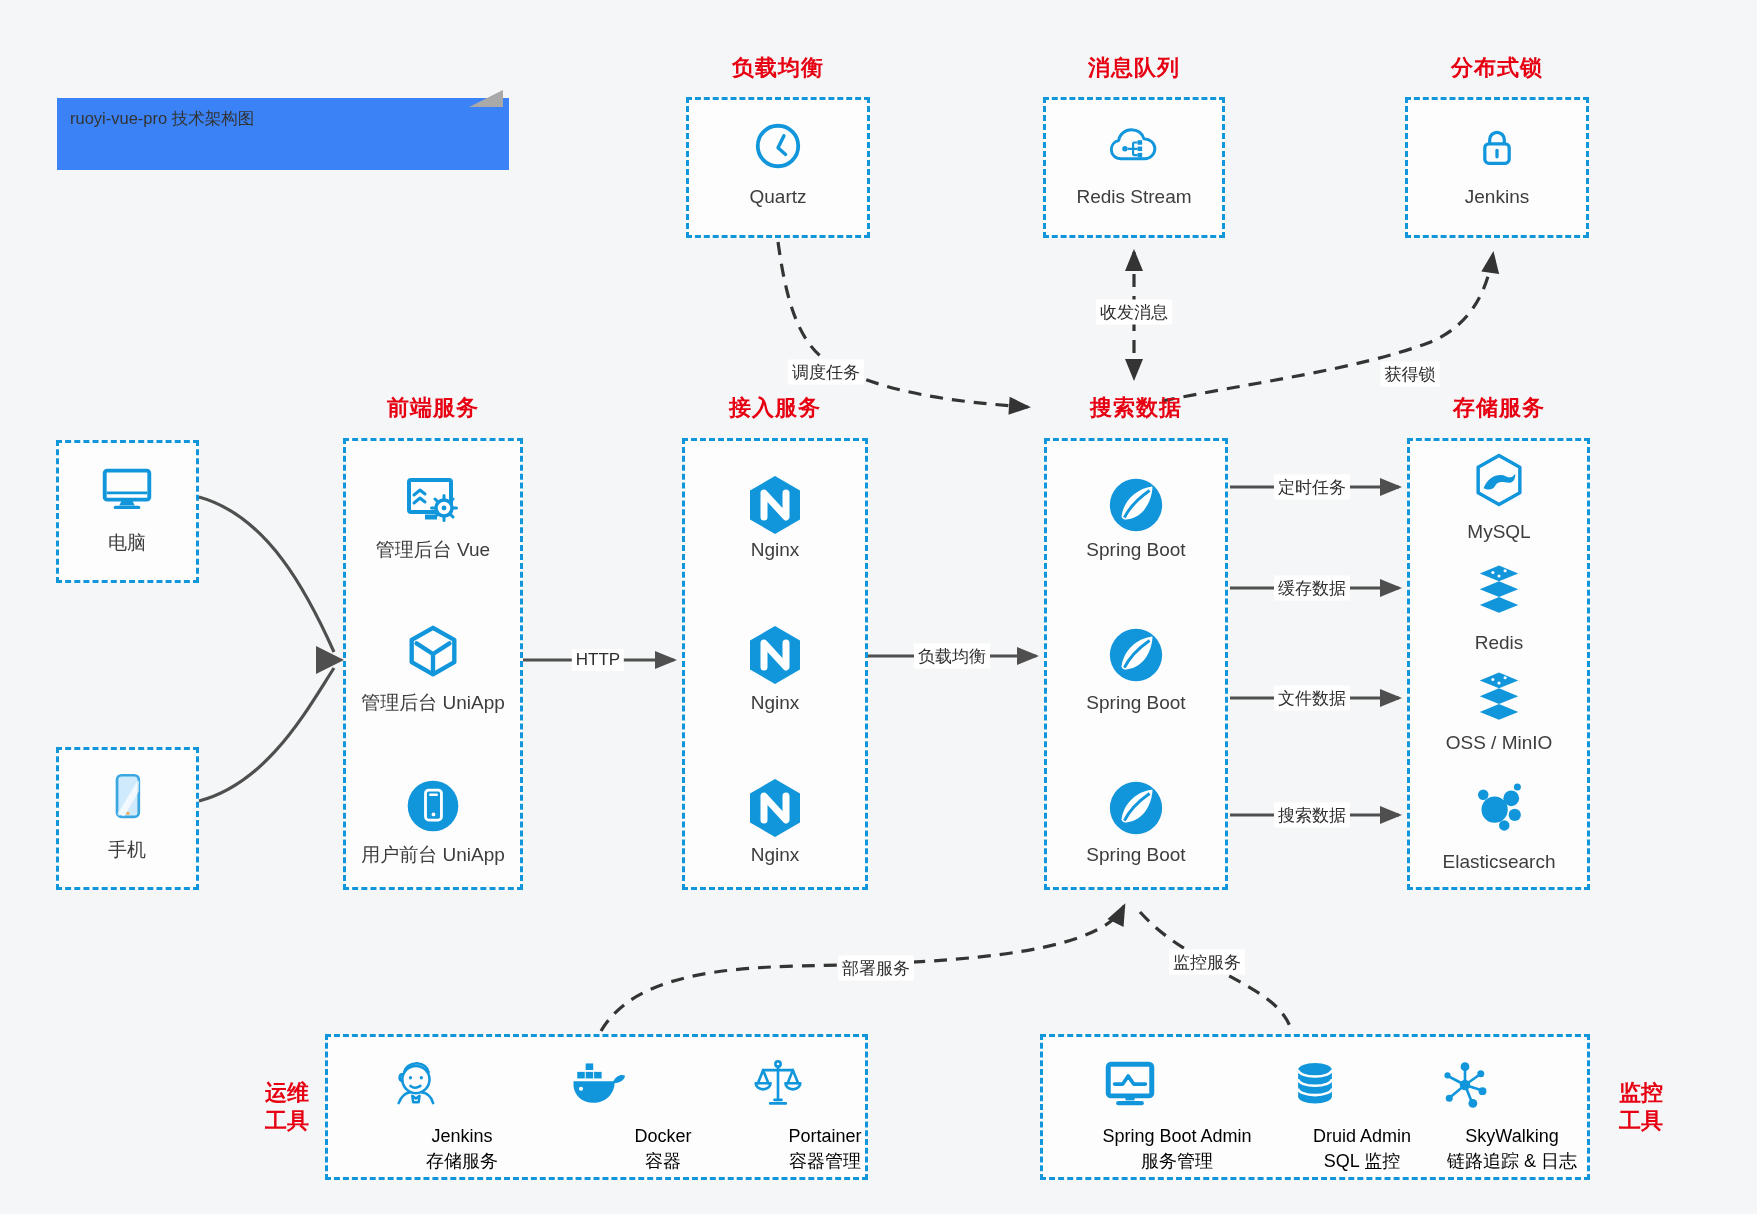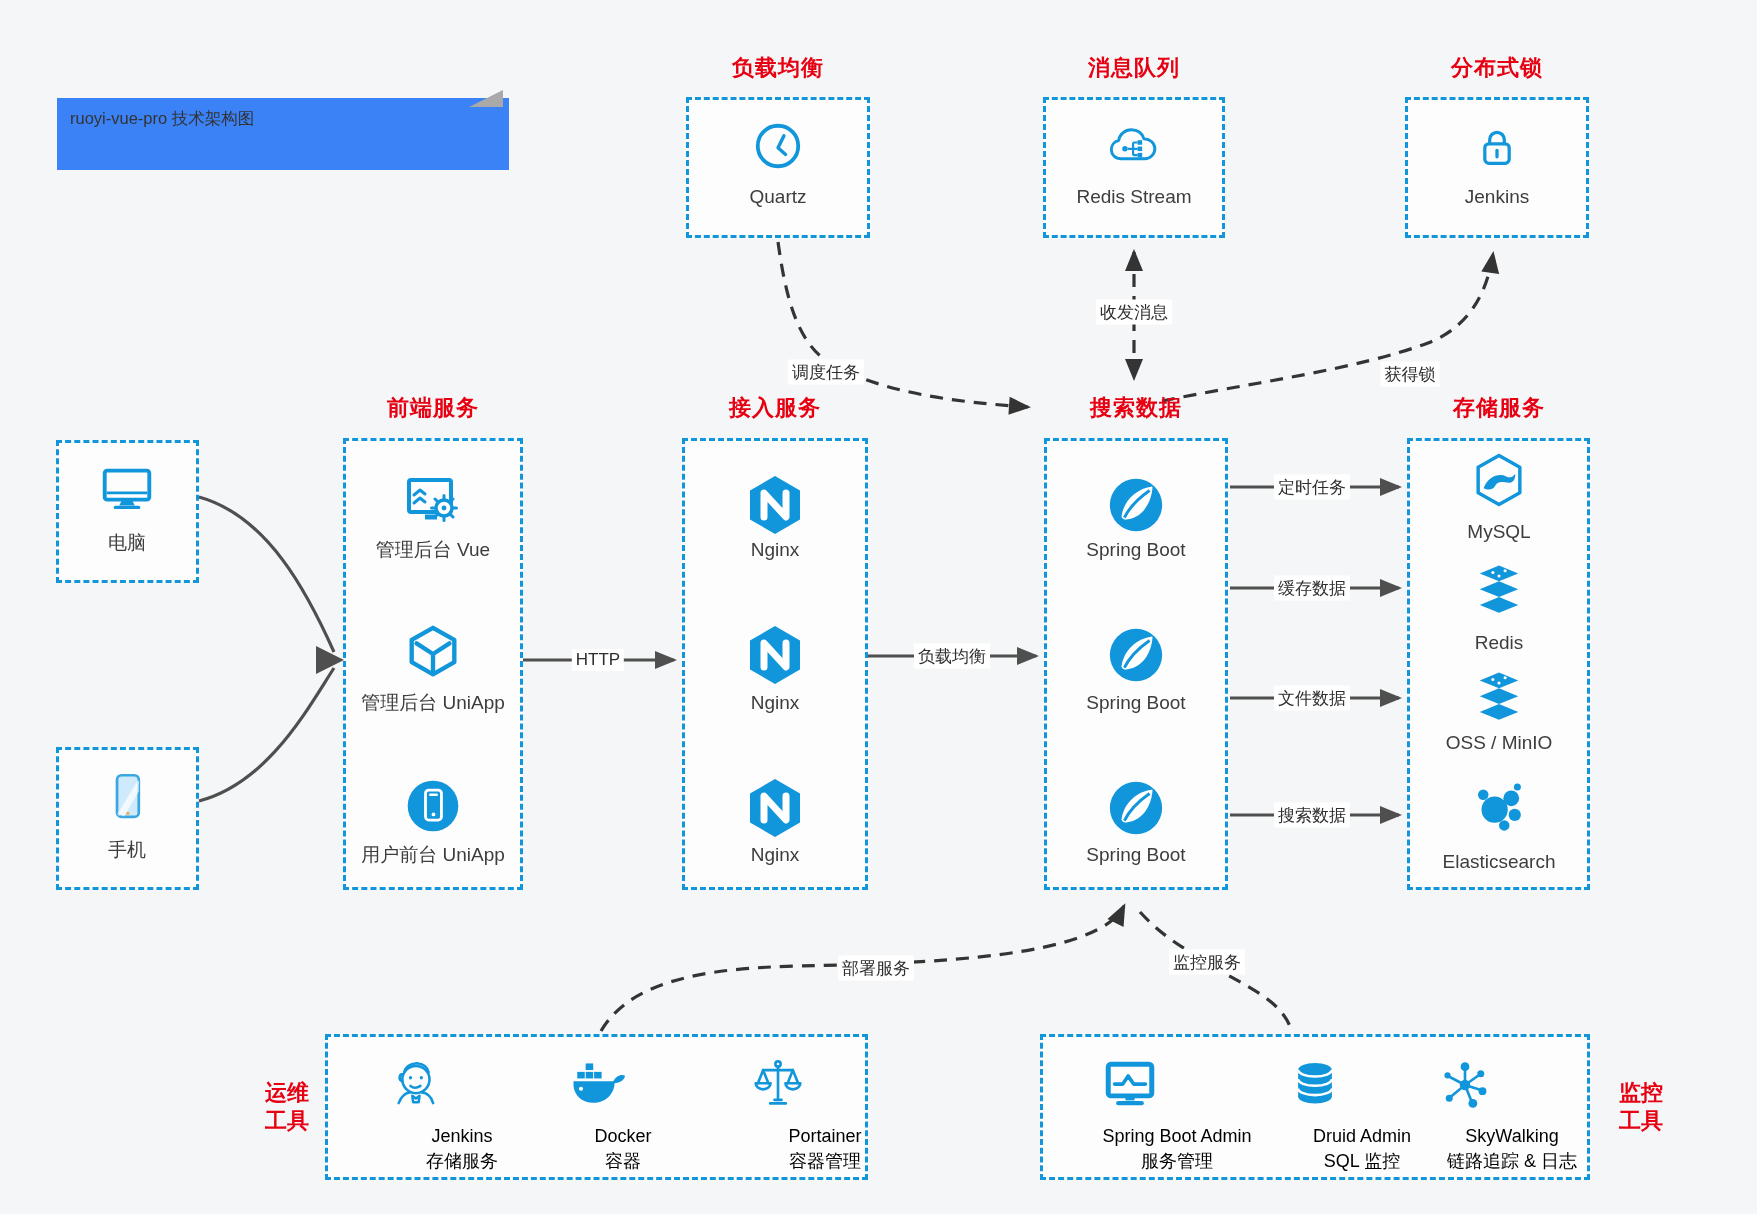--- a/index.html
+++ b/index.html
@@ -349,21 +349,21 @@
   <div class="item-label" style="left:1136px;top:855px">Spring Boot</div>
   <div class="item-label" style="left:1499px;top:532px">MySQL</div>
   <div class="item-label" style="left:1499px;top:643px">Redis</div>
   <div class="item-label" style="left:1499px;top:743px">OSS / MinIO</div>
   <div class="item-label" style="left:1499px;top:862px">Elasticsearch</div>
 
   <div class="duo" style="left:415px;top:1124px">
     <span>Jenkins</span>
     <span>存储服务</span>
   </div>
-  <div class="duo" style="left:576px;top:1124px">
+  <div class="duo" style="left:616px;top:1124px">
     <span>Docker</span>
     <span>容器</span>
   </div>
   <div class="duo" style="left:778px;top:1124px">
     <span>Portainer</span>
     <span>容器管理</span>
   </div>
   <div class="duo" style="left:1130px;top:1124px">
     <span>Spring Boot Admin</span>
     <span>服务管理</span>

